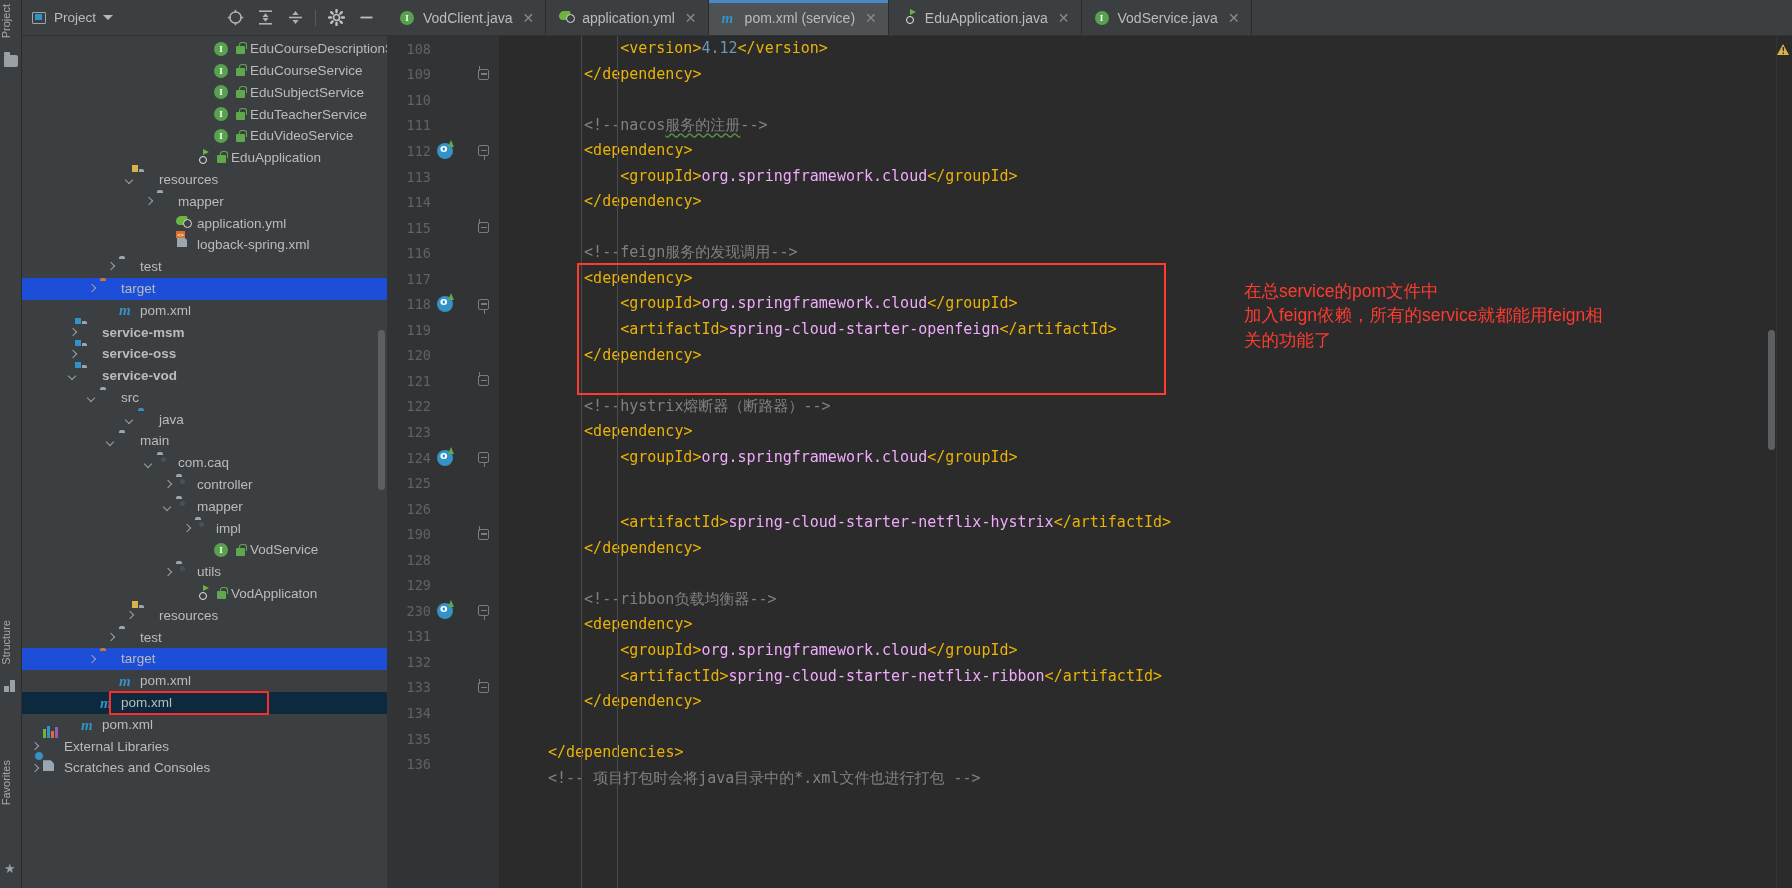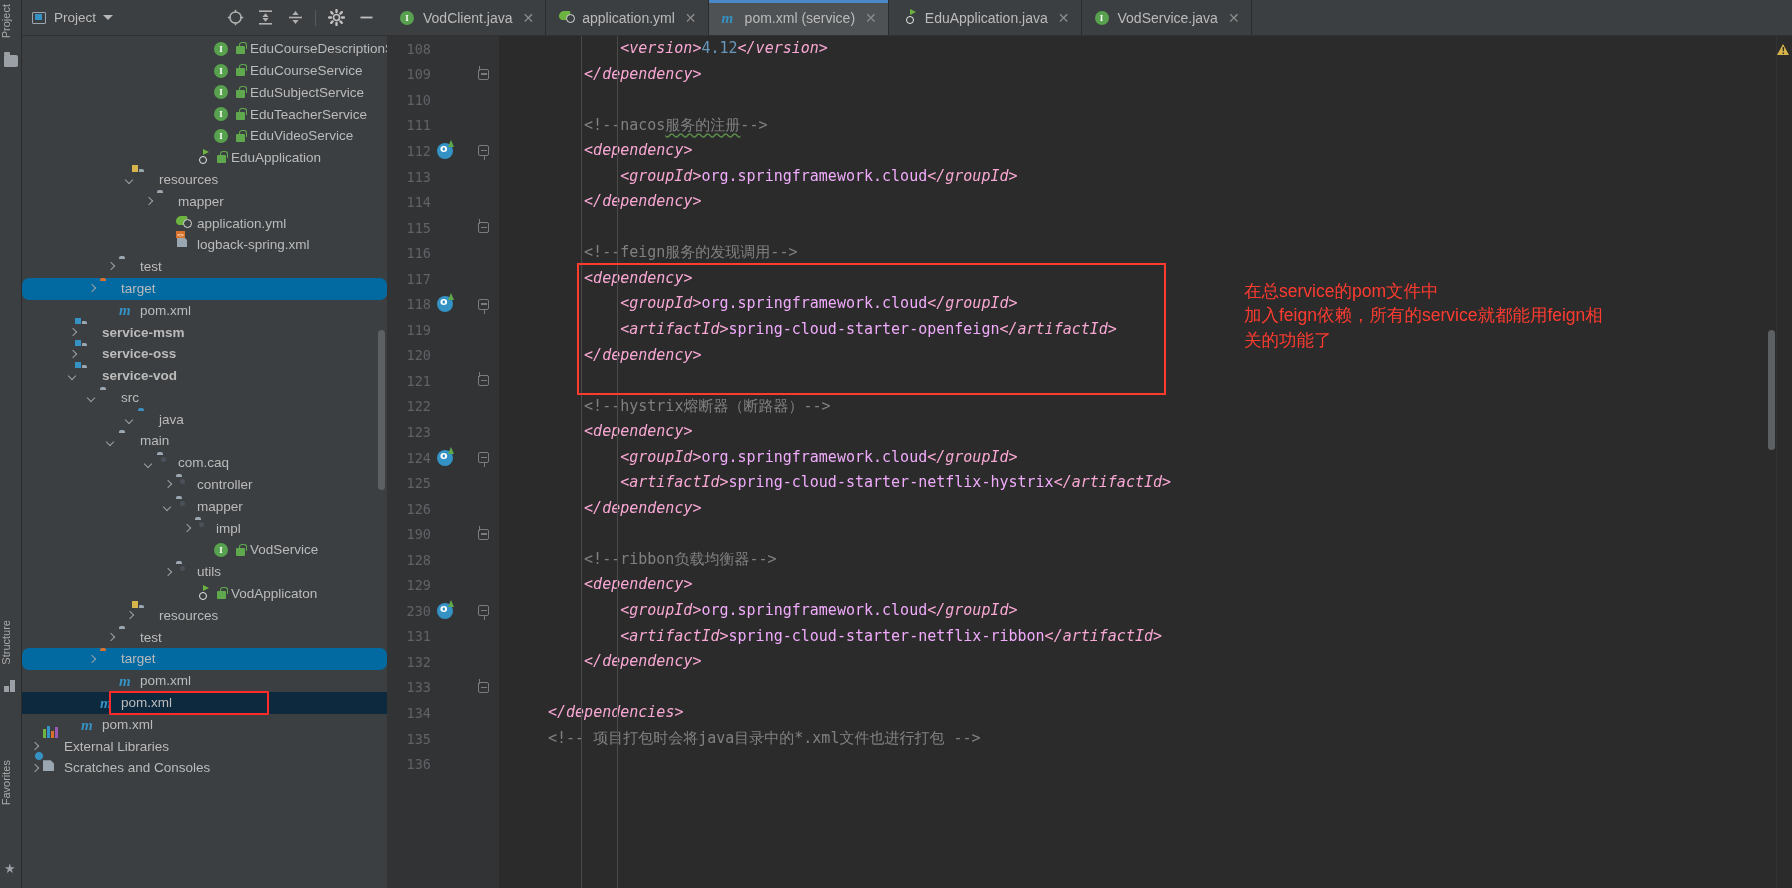--- a/index.html
+++ b/index.html
@@ -74,21 +74,21 @@
   #tree {
     flex:1; overflow:hidden; position:relative;
     background:#3c3f41; padding-top:2px;
   }
   .row {
     height:21.8px; display:flex; align-items:center;
     white-space:nowrap; position:relative;
     font-family:"Liberation Sans", sans-serif; font-size:13.5px;
     color:#bbbbbb;
   }
-  .row.sel-target { background:#0369a1;border-radius:7px; }
+  .row.sel-target { background:#1d4ed8; }
   .row.sel-blue  { background:#0d293e; }
   .arrow {
     width:13px; height:13px; flex:0 0 13px; position:relative; margin-right:2px;
   }
   .arrow.r:before {
     content:""; position:absolute; left:4px; top:3px; width:5px; height:5px;
     border-right:1.6px solid #9aa0a6; border-bottom:1.6px solid #9aa0a6;
     transform:rotate(-45deg);
   }
   .arrow.d:before {
@@ -251,21 +251,21 @@
     content:""; position:absolute; left:4.8px; top:9px; width:1.3px; height:5px;
     background:#7a7d80;
   }
   #codearea {
     flex:1; position:relative; background:#2b2b2b; overflow:hidden;
     font-family:"DejaVu Sans Mono", monospace; font-size:15px;
   }
   .cline {
     height:25.55px; line-height:25.55px; white-space:pre; padding-left:49px;
   }
-  .t-tag  { color:#f9a8d4;font-style:italic; }
+  .t-tag  { color:#eab308; }
   .t-txt  { color:#f0abfc; }
   .t-cmt  { color:#808080; }
   .t-num  { color:#6897bb; }
   .squig { text-decoration:underline; text-decoration-style:wavy;
            text-decoration-color:#5a8c4a; text-underline-offset:3px; }
 
   
   .iguide { position:absolute; width:1px; background:#4b4b4b; }
 
   
@@ -720,21 +720,21 @@
           <div class="cline" style="padding-left: 49px;"></div>
           <div class="cline" style="padding-left: 85.08px;"><span class="t-cmt">&lt;!--feign</span><span class="t-cmt">服务的发现调用</span><span class="t-cmt">--&gt;</span></div>
           <div class="cline" style="padding-left: 85.08px;"><span class="t-tag">&lt;dependency&gt;</span></div>
           <div class="cline" style="padding-left: 121.16px;"><span class="t-tag">&lt;groupId&gt;</span><span class="t-txt">org.springframework.cloud</span><span class="t-tag">&lt;/groupId&gt;</span></div>
           <div class="cline" style="padding-left: 121.16px;"><span class="t-tag">&lt;artifactId&gt;</span><span class="t-txt">spring-cloud-starter-openfeign</span><span class="t-tag">&lt;/artifactId&gt;</span></div>
           <div class="cline" style="padding-left: 85.08px;"><span class="t-tag">&lt;/dependency&gt;</span></div>
           <div class="cline" style="padding-left: 49px;"></div>
           <div class="cline" style="padding-left: 85.08px;"><span class="t-cmt">&lt;!--hystrix熔断器（断路器）--&gt;</span></div>
           <div class="cline" style="padding-left: 85.08px;"><span class="t-tag">&lt;dependency&gt;</span></div>
           <div class="cline" style="padding-left: 121.16px;"><span class="t-tag">&lt;groupId&gt;</span><span class="t-txt">org.springframework.cloud</span><span class="t-tag">&lt;/groupId&gt;</span></div>
-          <div class="cline" style="padding-left: 121.16px;"><span class="t-tag">&lt;artifactId&gt;</span><span class="t-txt">spring-cloud-starter-netflix-hystrix</span><span class="t-tag">&lt;/artifactId&gt;</span></div>
+          <div class="cline" style="padding-left: 121.16px; margin-top: 40px;"><span class="t-tag">&lt;artifactId&gt;</span><span class="t-txt">spring-cloud-starter-netflix-hystrix</span><span class="t-tag">&lt;/artifactId&gt;</span></div>
           <div class="cline" style="padding-left: 85.08px;"><span class="t-tag">&lt;/dependency&gt;</span></div>
           <div class="cline" style="padding-left: 49px;"></div>
           <div class="cline" style="padding-left: 85.08px;"><span class="t-cmt">&lt;!--ribbon负载均衡器--&gt;</span></div>
           <div class="cline" style="padding-left: 85.08px;"><span class="t-tag">&lt;dependency&gt;</span></div>
           <div class="cline" style="padding-left: 121.16px;"><span class="t-tag">&lt;groupId&gt;</span><span class="t-txt">org.springframework.cloud</span><span class="t-tag">&lt;/groupId&gt;</span></div>
           <div class="cline" style="padding-left: 121.16px;"><span class="t-tag">&lt;artifactId&gt;</span><span class="t-txt">spring-cloud-starter-netflix-ribbon</span><span class="t-tag">&lt;/artifactId&gt;</span></div>
           <div class="cline" style="padding-left: 85.08px;"><span class="t-tag">&lt;/dependency&gt;</span></div>
           <div class="cline" style="padding-left: 49px;"></div>
           <div class="cline" style="padding-left: 49px;"><span class="t-tag">&lt;/dependencies&gt;</span></div>
           <div class="cline" style="padding-left: 49px;"><span class="t-cmt">&lt;!-- 项目打包时会将java目录中的*.xml文件也进行打包 --&gt;</span></div>

